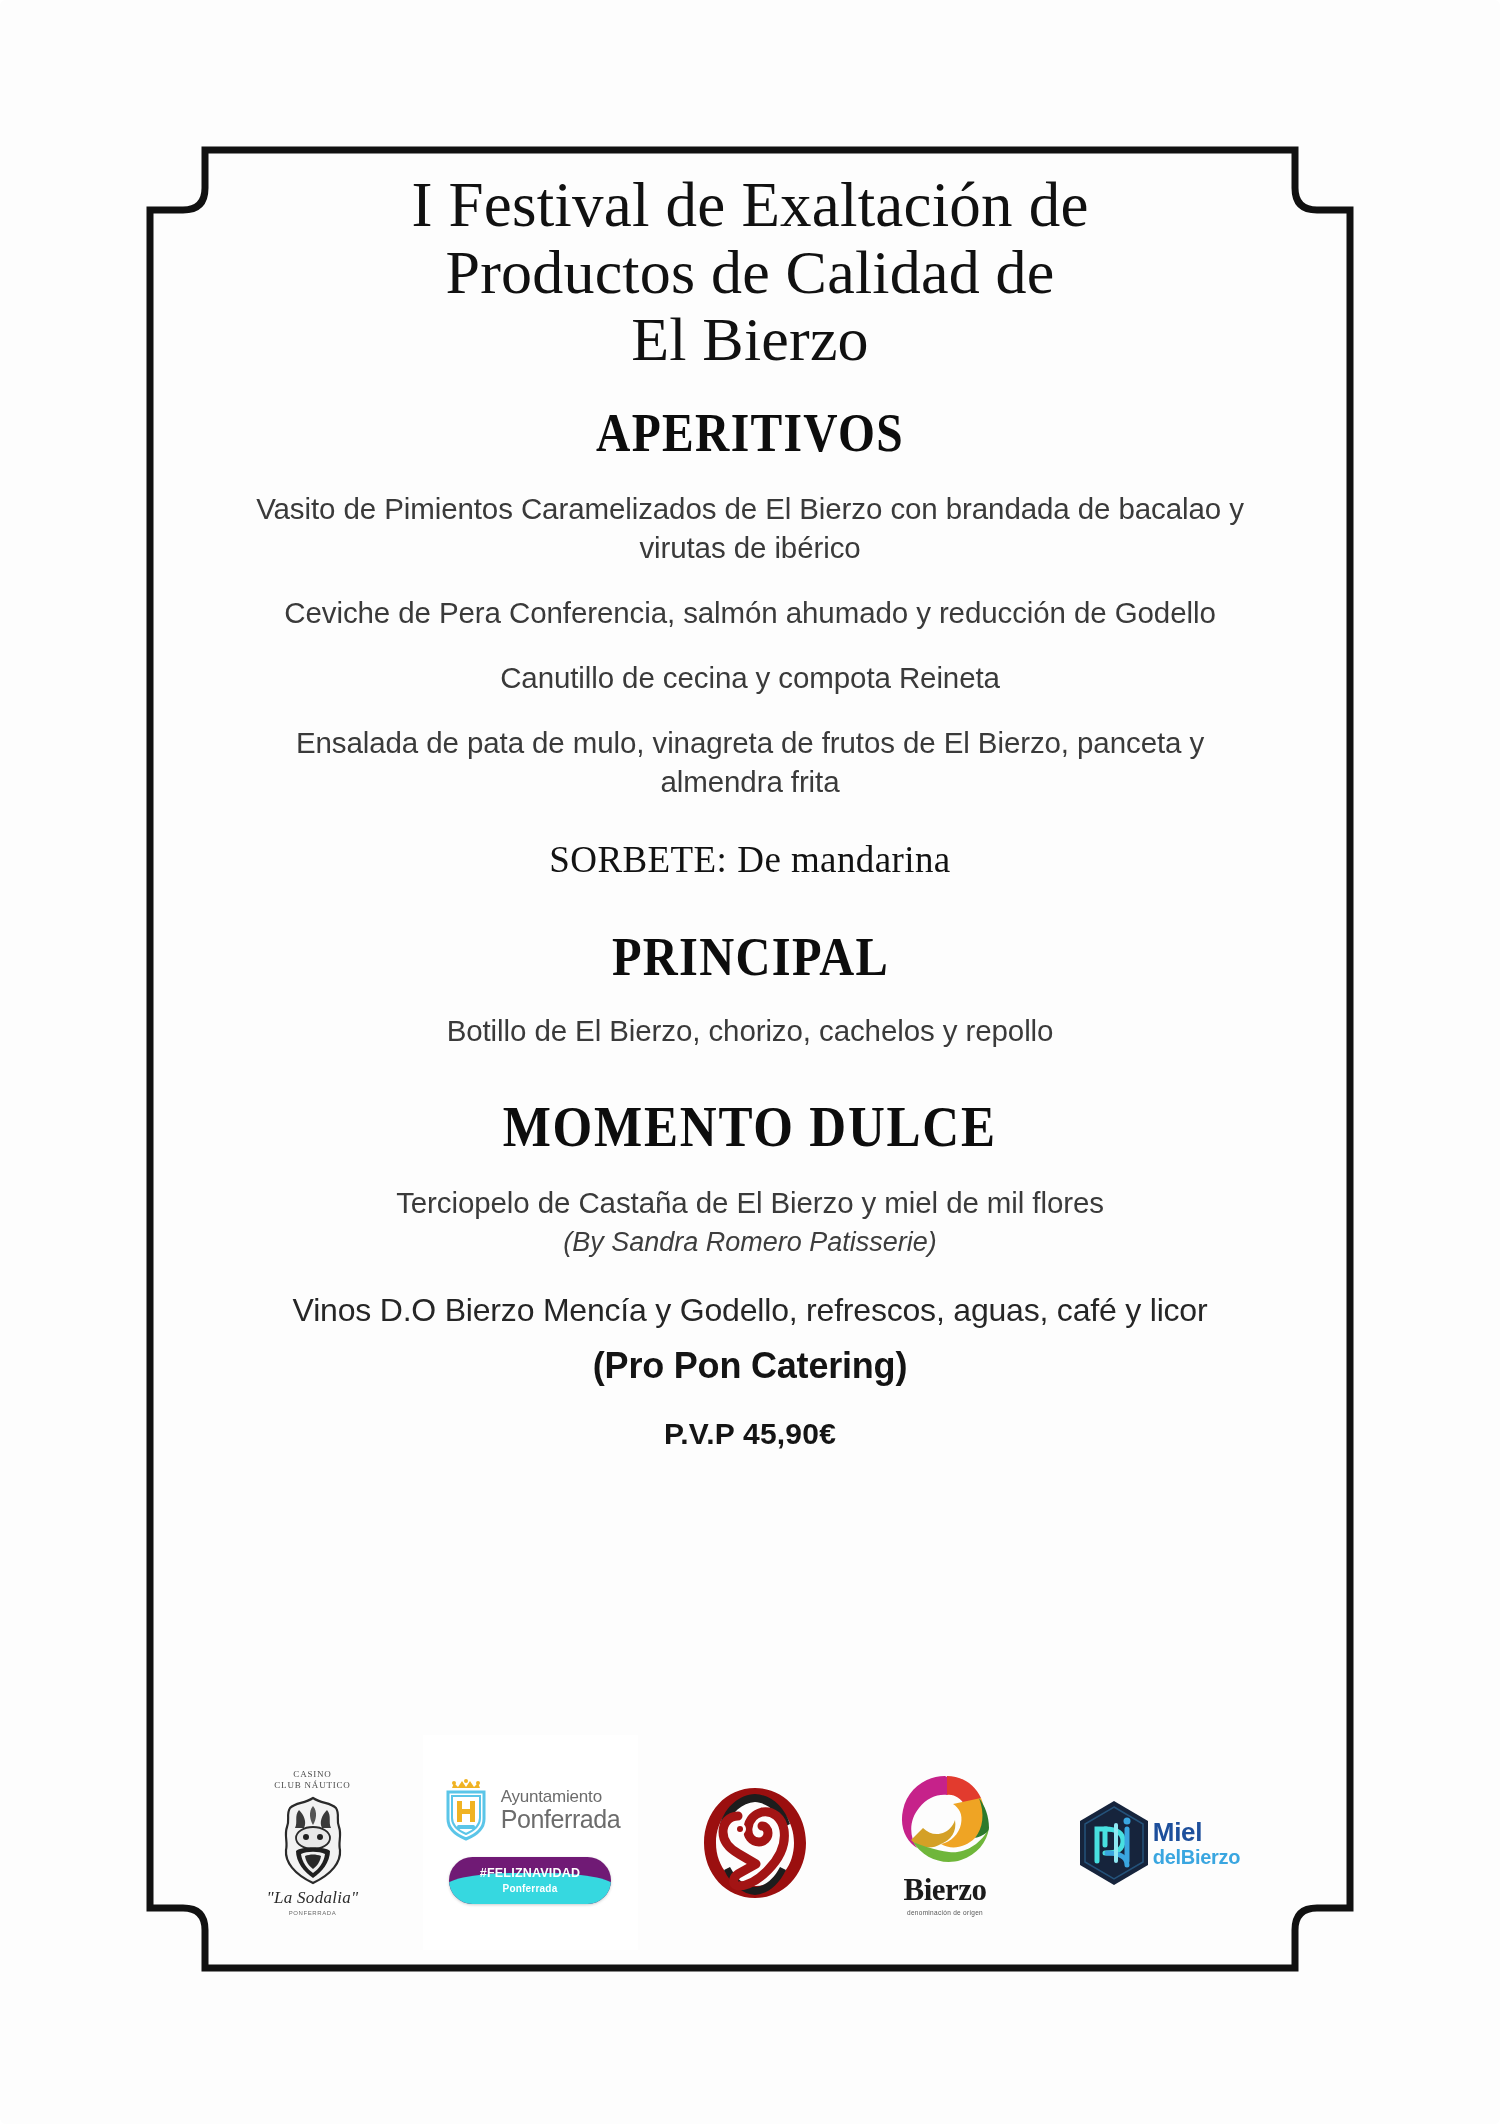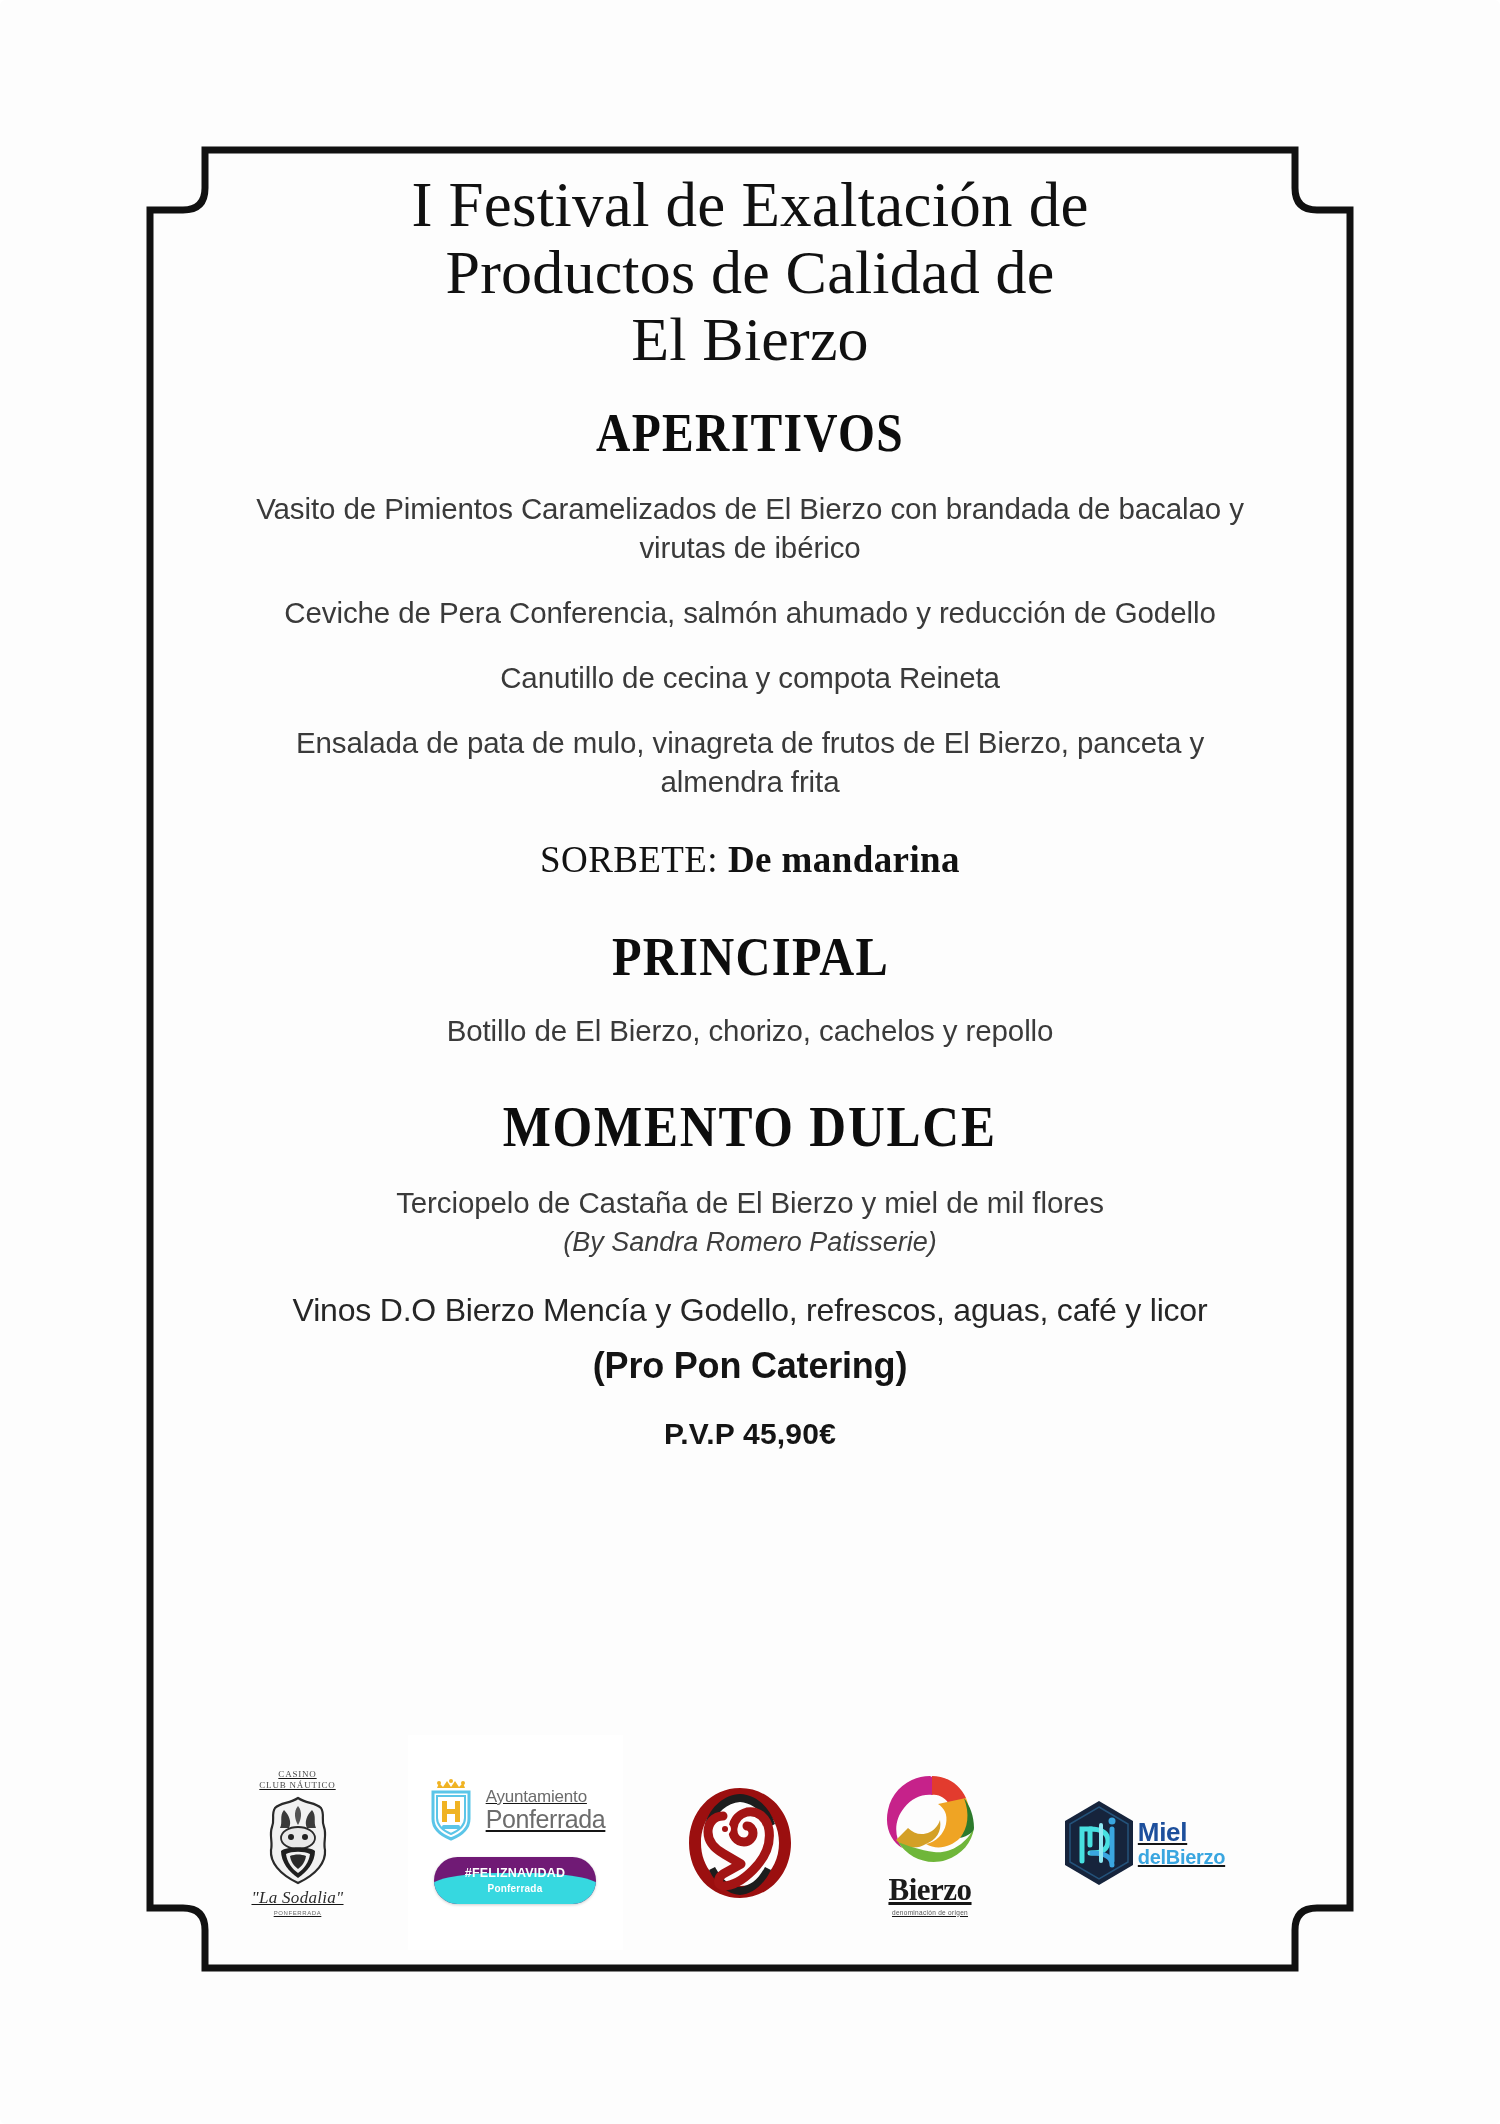--- a/index.html
+++ b/index.html
@@ -85,21 +85,21 @@
 
   
   .sorbete-row {
     font-family: "Liberation Serif", serif;
     font-size: 37px;
     color: #121212;
     margin-top: 36px;
     letter-spacing: 0.4px;
   }
   .sorbete-row .sb-label { font-weight: 400; }
-  .sorbete-row .sb-value { font-weight: 700; margin-left: 10px; }
+  .sorbete-row .sb-value { font-weight: 400; margin-left: 10px; }
 
   
   .credit {
     font-family: "Liberation Sans", sans-serif;
     font-style: italic;
     font-size: 27px;
     color: #3d3d3d;
     margin-top: 4px;
   }
 
@@ -128,28 +128,27 @@
     font-size: 30px;
     font-weight: 700;
     color: #151515;
     margin-top: 30px;
     letter-spacing: 0.2px;
   }
 
   
   .sponsors {
     position: absolute;
-    left: 5px;
+    left: 20px;
     top: 1585px;
     width: 1090px;
     height: 215px;
     display: flex;
     justify-content: space-between;
     padding: 0 45px;
-    text-decoration: underline;
   }
   .logo-slot {
     display: flex;
     flex-direction: column;
     align-items: center;
     justify-content: center;
   }
 
   
   .logo-casino { width: 125px; }

